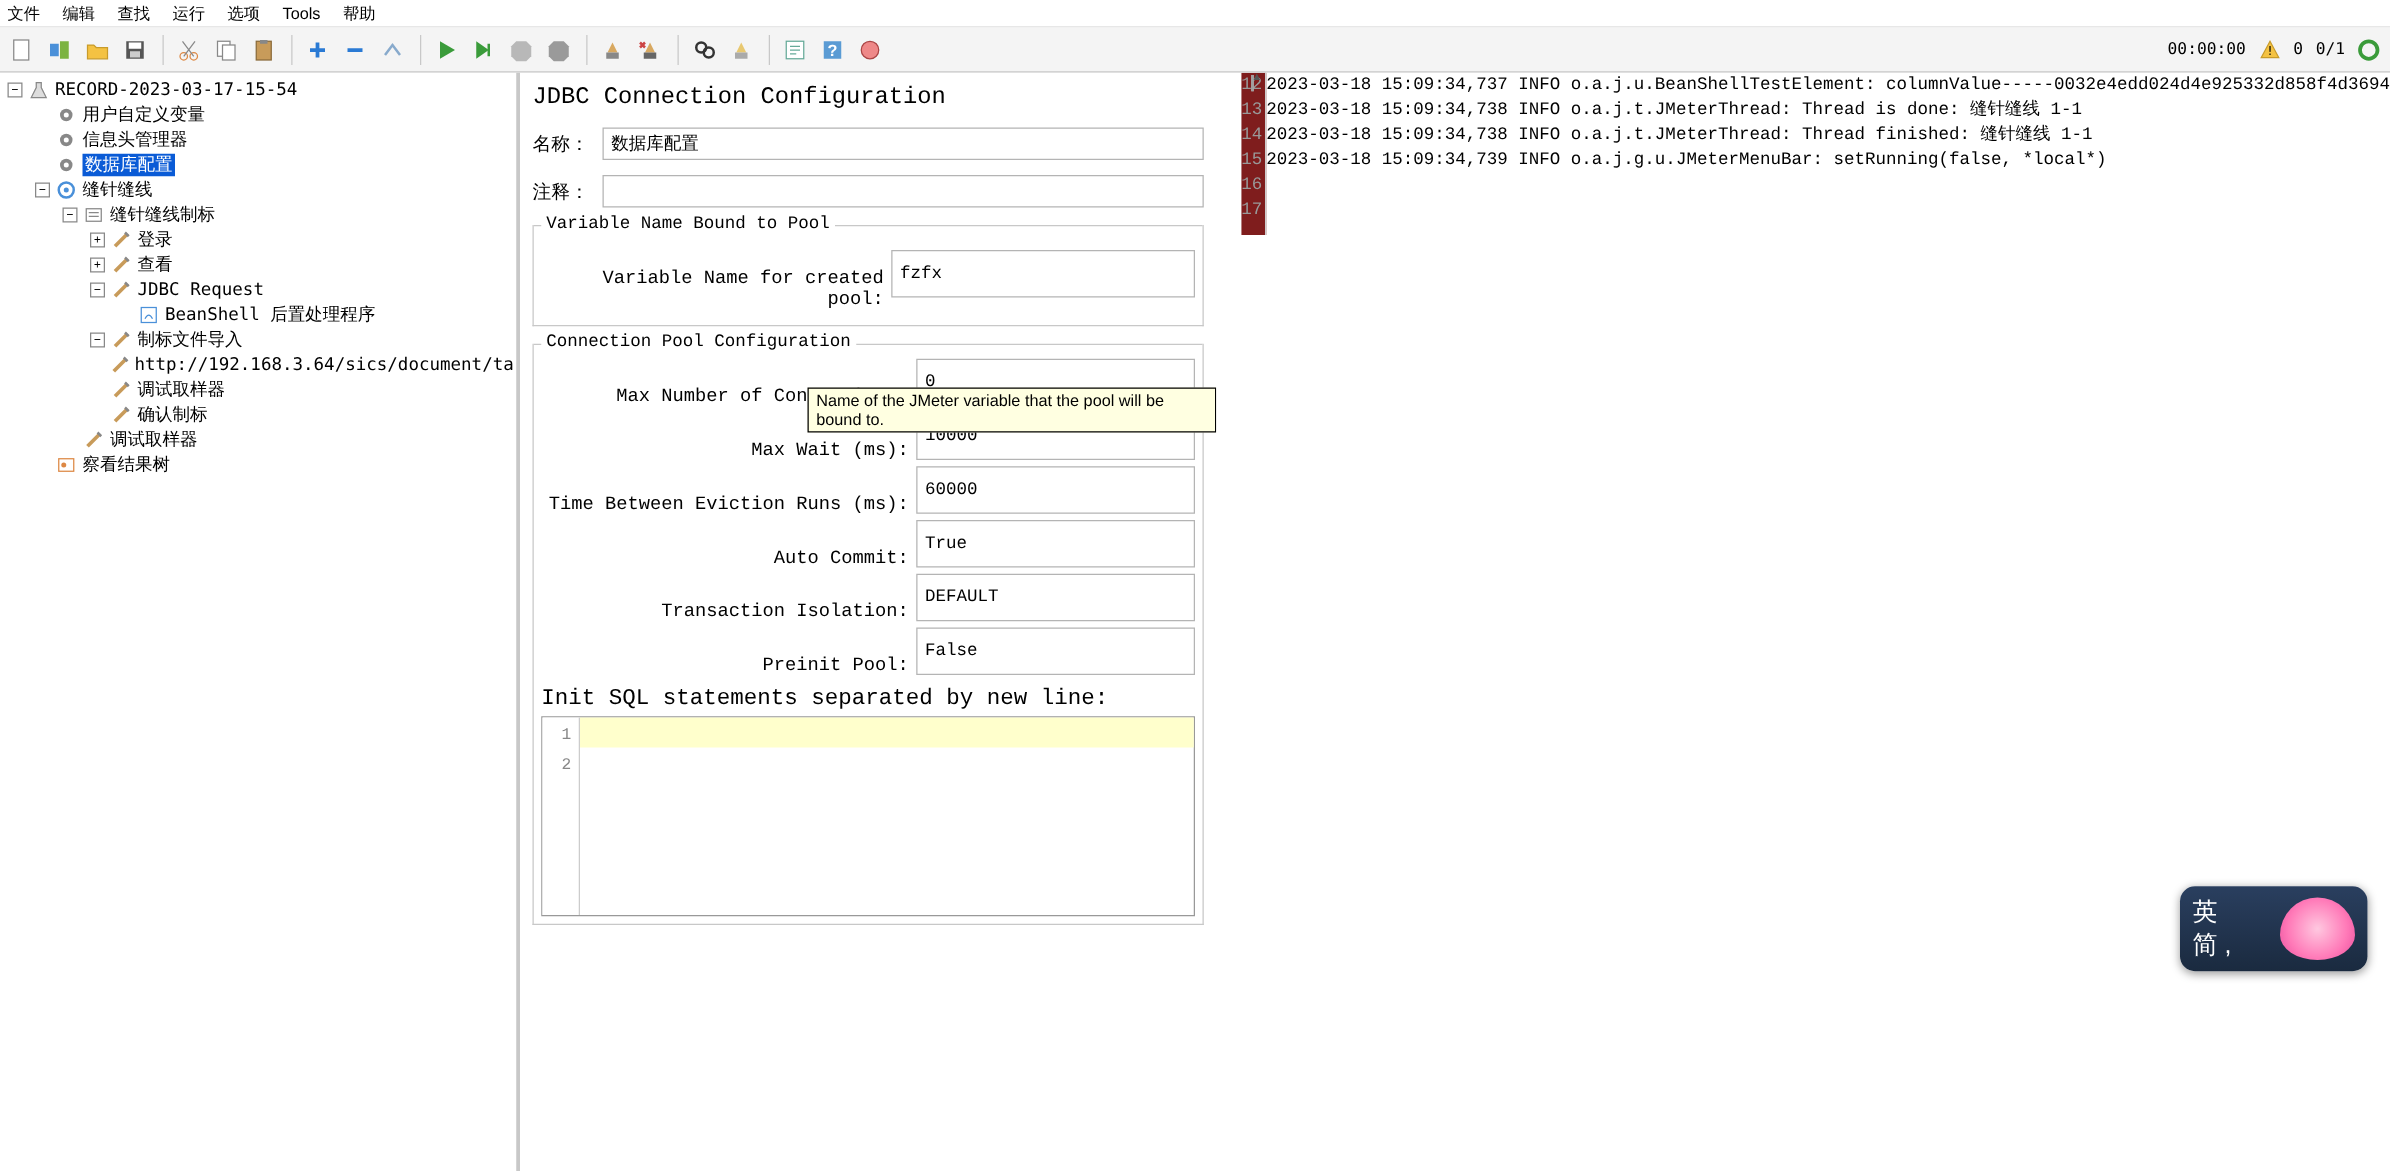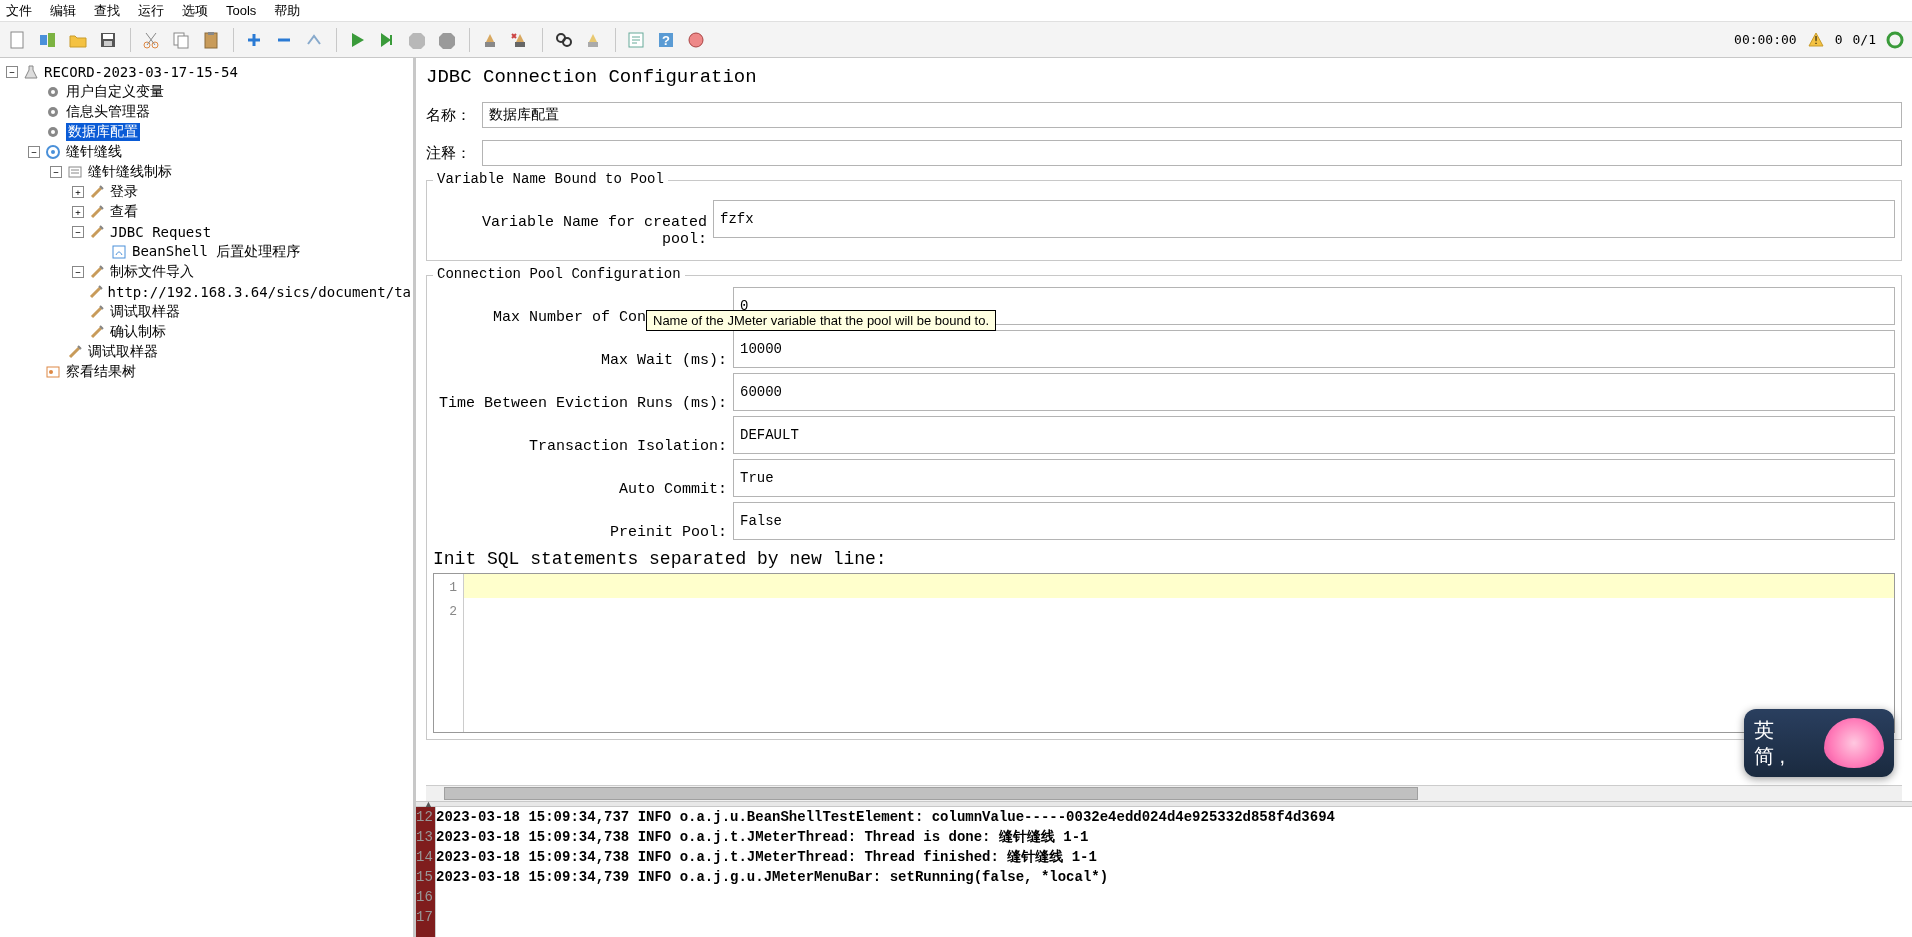--- a/index.html
+++ b/index.html
@@ -10,21 +10,21 @@
 .tbtn { width: 28px; height: 28px; display: flex; align-items: center; justify-content: center; margin-right: 2px; }
 .tsep { width: 1px; height: 24px; background: #c8c8c8; margin: 0 6px; }
 .timer-area { position: absolute; right: 8px; display: flex; align-items: center; gap: 10px; font-family: monospace; }
 .main { display: flex; height: calc(100vh - 58px); }
 .tree-pane { width: 416px; border-right: 3px solid #c8c8c8; overflow: auto; padding: 4px 2px; font-family: monospace; font-size: 14px; }
 .tree-row { display: flex; align-items: center; height: 20px; white-space: nowrap; }
 .tree-icon { width: 18px; height: 16px; margin-right: 4px; display: inline-flex; align-items: center; justify-content: center; }
 .tree-toggle { width: 12px; height: 12px; border: 1px solid #888; display: inline-flex; align-items: center; justify-content: center; font-size: 9px; line-height: 1; margin-right: 4px; background: #fff; }
 .tree-lines { display: inline-block; }
 .selected-node { background: #0a5bd6; color: #fff; padding: 0 2px; }
-.right-pane { flex: 1; display: flex; flex-direction: column; overflow: hidden; }
+.right-pane { flex: 1; display: flex; overflow: hidden; }
 .form-pane { flex: 1; overflow: auto; padding: 8px 10px 4px 10px; font-family: "Courier New", monospace; font-size: 15px; position: relative; }
 .form-title { font-size: 19px; font-family: "Courier New", monospace; margin-bottom: 14px; }
 .form-row { display: flex; align-items: center; margin-bottom: 12px; }
 .form-row label { width: 56px; }
 .form-row input { flex: 1; height: 26px; border: 1px solid #b4b4b4; padding: 0 6px; font-family: inherit; font-size: 14px; }
 .fieldset { border: 1px solid #c8c8c8; border-top: none; position: relative; margin-top: 14px; padding: 10px 6px 6px 6px; }
 .fieldset-legend { position: absolute; top: -9px; left: 6px; background: #fff; padding: 0 4px; font-size: 14px; }
 .fieldset-border-top { position: absolute; top: 0; left: 0; right: 0; height: 1px; background: #c8c8c8; }
 .kv-row { display: flex; align-items: center; margin-bottom: 2px; }
 .kv-row label { text-align: right; padding-right: 6px; margin-top: 24px; }
@@ -38,21 +38,21 @@
 .code-line.hl { background: #ffffcc; }
 .hscroll { height: 16px; background: #f0f0f0; border-top: 1px solid #ccc; position: relative; margin: 0 10px; }
 .hscroll-thumb { position: absolute; top: 1px; left: 18px; height: 13px; width: 66%; background: #c0c0c0; border: 1px solid #a0a0a0; }
 .splitter-h { height: 6px; background: #e8e8e8; border-top: 1px solid #c8c8c8; border-bottom: 1px solid #c8c8c8; cursor: row-resize; position: relative; }
 .splitter-h::after { content: "▲"; position: absolute; left: 8px; top: -3px; font-size: 9px; color: #555; }
 .log-pane { height: 130px; display: flex; overflow: hidden; font-family: "Courier New", monospace; font-size: 14px; }
 .log-gutter { width: 20px; background: #7f1d1d; border-right: 1px solid #ccc; text-align: right; padding-right: 14px; color: #999; line-height: 20px; }
 .log-body { flex: 1; overflow: auto; line-height: 20px; }
 .log-line { white-space: pre; }
 .log-line.hl { background: #ffffcc; }
-.log-bold { font-weight: bold; margin-top: 24px; }
+.log-bold { font-weight: normal; margin-top: 24px; }
 .ime-float { position: fixed; right: 18px; bottom: 160px; width: 150px; height: 68px; background: linear-gradient(#2a3f5f,#1a2a3f); border-radius: 12px; display: flex; align-items: center; color: #fff; padding: 0 10px; box-shadow: 0 2px 8px rgba(0,0,0,0.4); }
 .ime-text { font-size: 20px; line-height: 26px; }
 .ime-flower { width: 60px; height: 50px; margin-left: auto; background: radial-gradient(circle at 50% 50%, #ffc8e0 0%, #ff7ab8 60%, #e84a9a 100%); border-radius: 50% 50% 50% 50% / 60% 60% 40% 40%; }
 svg { display: block; }
 </style>
 </head>
 <body>
 
 <div class="menubar">
   <span>文件</span>
@@ -420,26 +420,26 @@
             </div>
             <div class="kv-row">
               <label style="width:300px;">Max Wait (ms):</label>
               <input value="10000" style="">
             </div>
             <div class="kv-row">
               <label style="width:300px;">Time Between Eviction Runs (ms):</label>
               <input value="60000" style="">
             </div>
             <div class="kv-row">
+              <label style="width:300px;">Auto Commit:</label>
+              <input value="True" style="">
+            </div>
+            <div class="kv-row">
               <label style="width:300px;">Transaction Isolation:</label>
               <input value="DEFAULT" style="">
-            </div>
-            <div class="kv-row">
-              <label style="width:300px;">Auto Commit:</label>
-              <input value="True" style="">
             </div>
             <div class="kv-row">
               <label style="width:300px;">Preinit Pool:</label>
               <input value="False" style="">
             </div>
           </div>
         <div class="init-label">Init SQL statements separated by new line:</div>
         <div class="code-area">
           <div class="gutter">
               <div>1</div>

